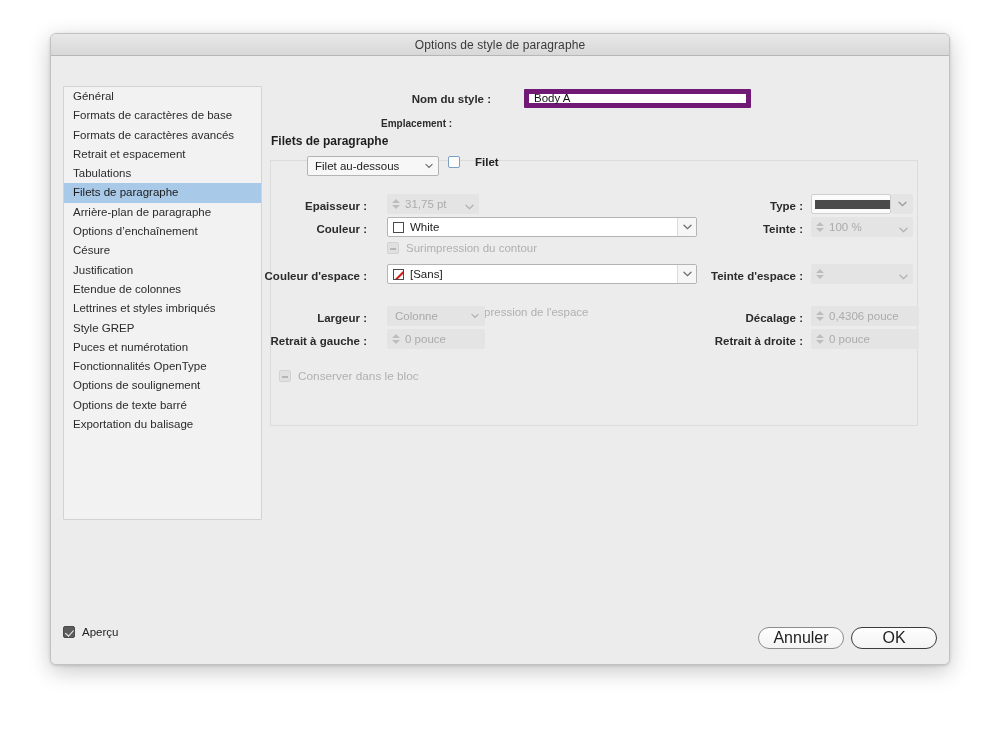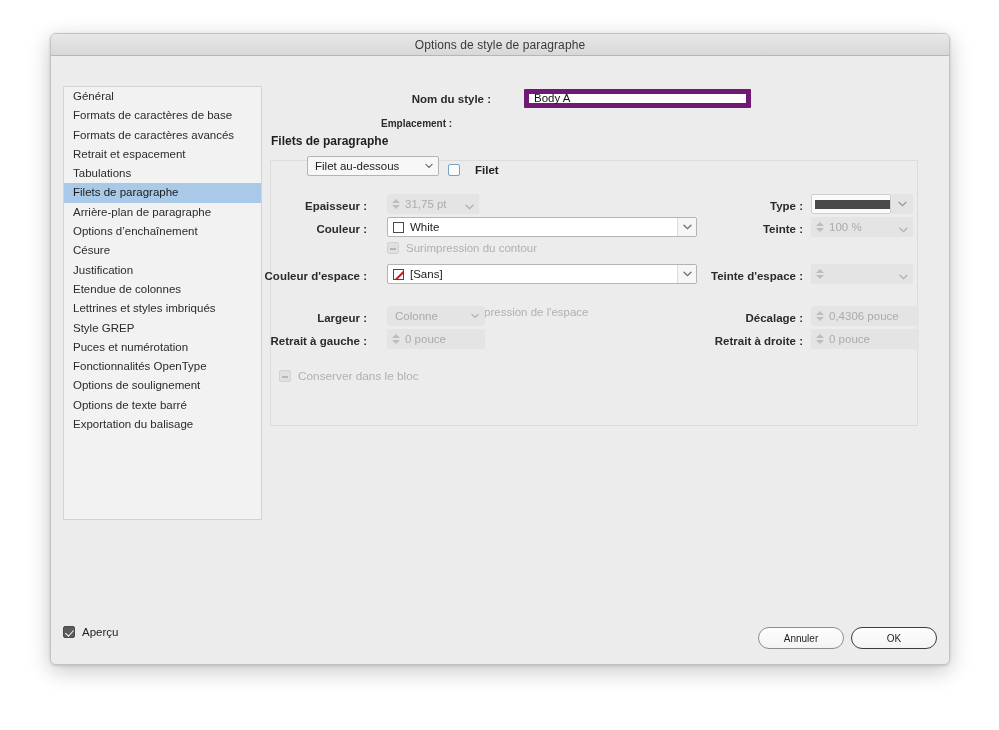--- a/index.html
+++ b/index.html
@@ -83,21 +83,21 @@
   
   #groupbox {
     position: absolute;
     left: 219px; top: 104px;
     width: 648px; height: 266px;
     border: 1px solid #dcdcdc;
     background: transparent;
   }
 
   
-  #toprow { position: absolute; left: 228px; top: 100px; display: flex; align-items: flex-end; gap: 9px; padding-left: 28px; }
+  #toprow { position: absolute; left: 228px; top: 100px; display: flex; align-items: flex-start; gap: 9px; padding-left: 28px; }
 
   .select {
     height: 20px;
     background: linear-gradient(to bottom, #fdfdfd, #f0f0f0);
     border: 1px solid #b4b4b4;
     border-radius: 2px;
     font-size: 11.5px; color: #222;
     display: flex; align-items: center;
     padding-left: 7px; padding-right: 20px;
     position: relative;
@@ -213,21 +213,21 @@
     transform: rotate(42deg);
   }
   #apercu-label { font-size: 11.5px; color: #222; margin-left: 7px; }
 
   .pushbtn {
     position: absolute;
     height: 22px;
     background: linear-gradient(to bottom, #fefefe, #f3f3f3);
     border: 1px solid #8d8d8d;
     border-radius: 11px;
-    font-size: 10px; color: #1d1d1d;
+    font-size: 16px; color: #1d1d1d;
     display: flex; align-items: center; justify-content: center;
   }
   #btn-cancel { left: 707px; top: 571px; width: 86px; }
   #btn-ok { left: 800px; top: 571px; width: 86px; border: 1.6px solid #3c3c3c; }
 
   .lbl-r { position: absolute; font-size: 11.5px; font-weight: 700; text-align: right; }
 </style>
 </head>
 <body>
 

